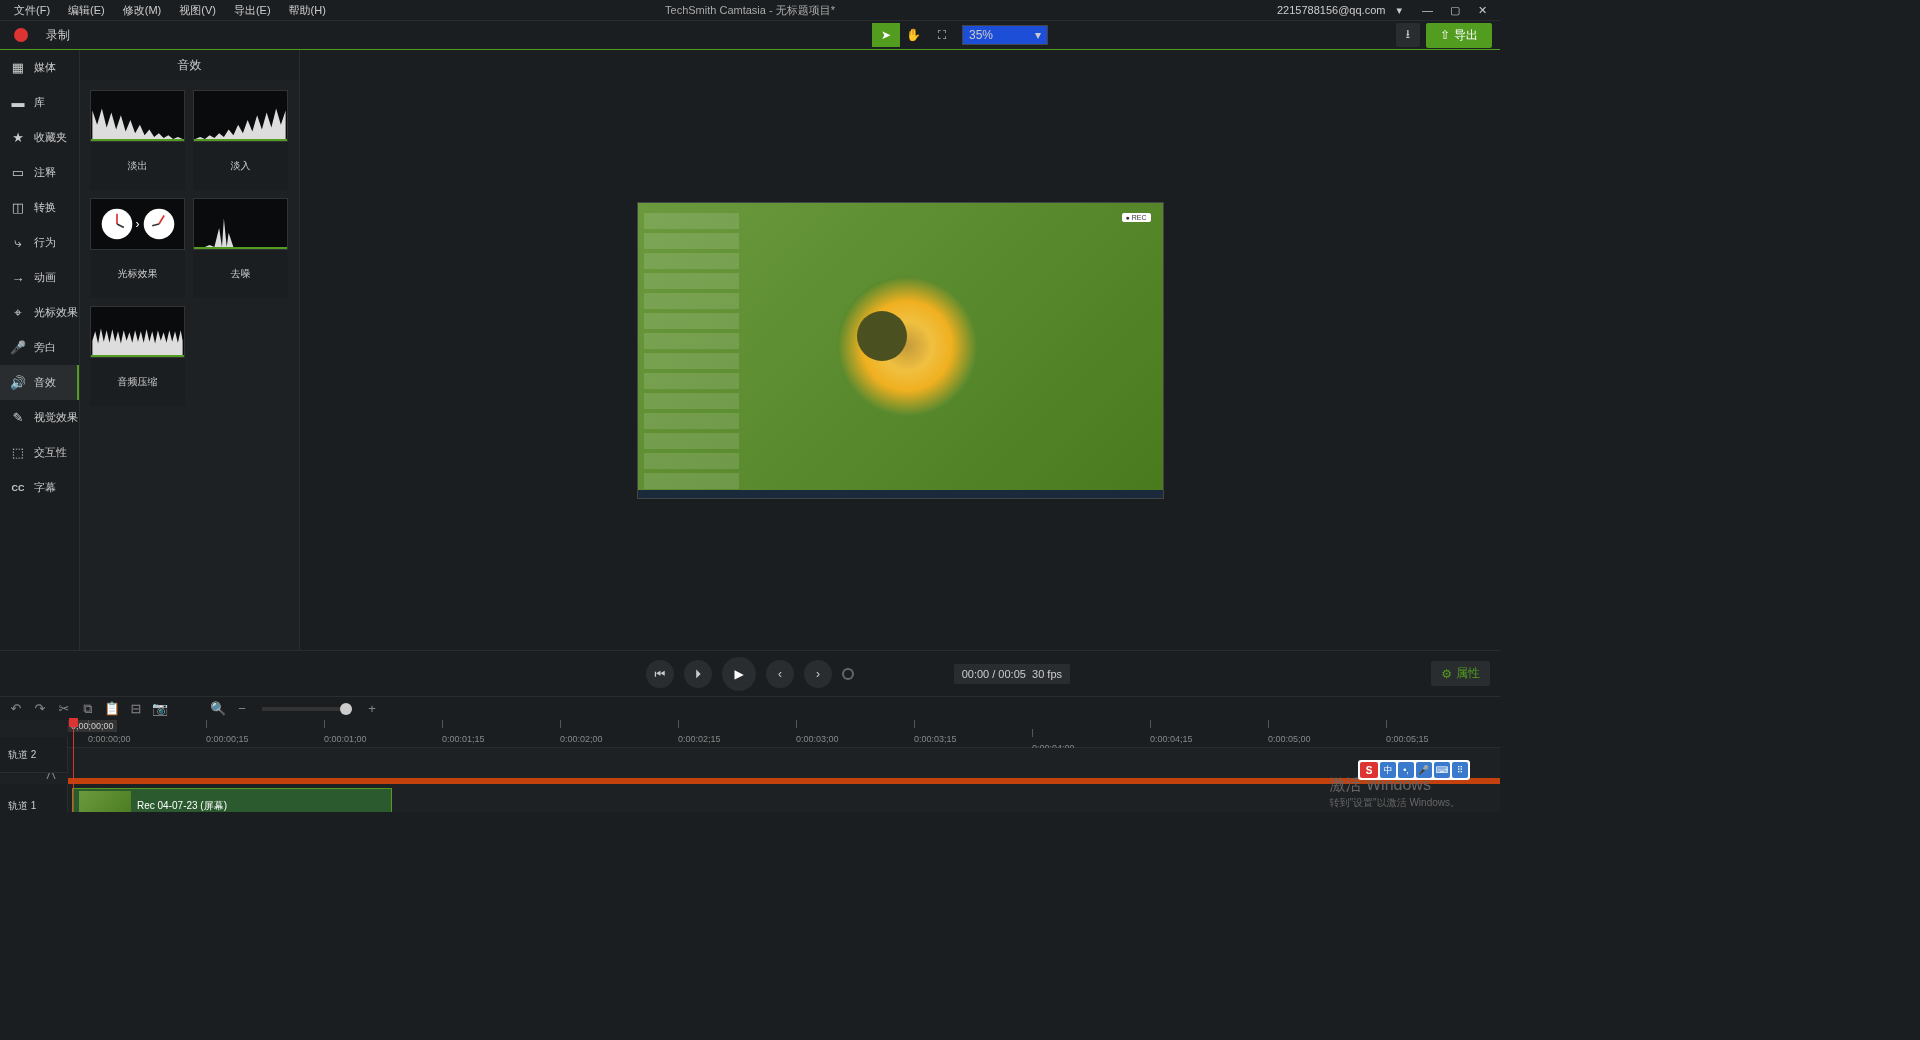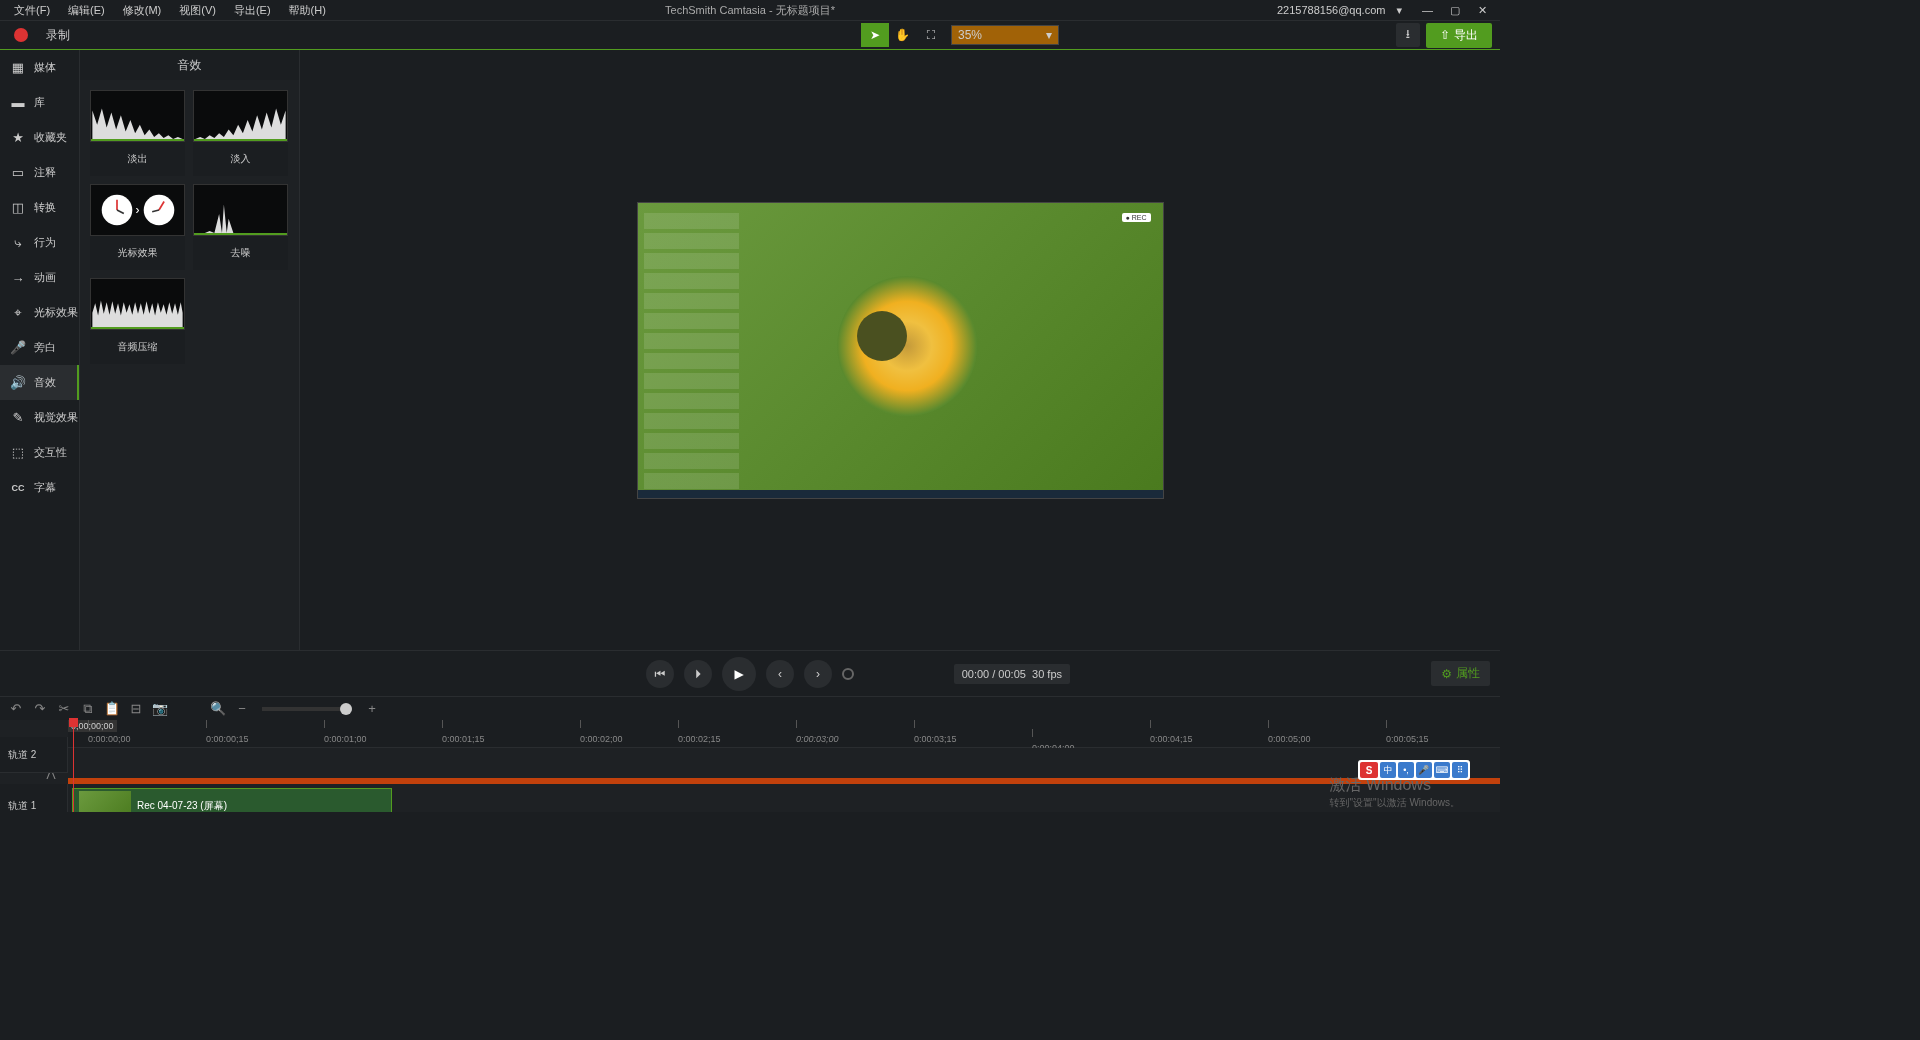--- a/index.html
+++ b/index.html
@@ -10,35 +10,35 @@
 .title-center{position:absolute;left:50%;transform:translateX(-50%);font-size:11px;color:#aaa}
 .title-right{margin-left:auto;display:flex;align-items:center;gap:4px;padding-right:6px}
 .title-right span{padding:2px 8px;font-size:11px;cursor:pointer}
 .winbtn{width:24px;text-align:center}
 .recordbar{height:30px;background:#1b1e21;display:flex;align-items:center;border-top:1px solid #2a2d30;border-bottom:1px solid #529c1f}
 .recbtn{display:flex;align-items:center;gap:18px;padding:4px 10px;margin-left:4px;cursor:pointer}
 .recdot{width:14px;height:14px;border-radius:50%;background:#d33}
 .toolbar-center{position:absolute;left:50%;transform:translateX(-50%);display:flex;align-items:center;gap:0}
 .tbtn{width:28px;height:24px;display:flex;align-items:center;justify-content:center;cursor:pointer;color:#ccc}
 .tbtn.active{background:#529c1f;color:#fff}
-.zoom-select{background:#a16207;border:1px solid #444;color:#ccc;padding:2px 6px;margin-left:6px;width:108px;display:flex;justify-content:space-between;align-items:center;cursor:pointer}
+.zoom-select{background:#1d4ed8;border:1px solid #444;color:#ccc;padding:2px 6px;margin-left:6px;width:86px;display:flex;justify-content:space-between;align-items:center;cursor:pointer}
 .toolbar-right{margin-left:auto;display:flex;gap:6px;padding-right:8px;align-items:center}
 .dlbtn{width:24px;height:24px;background:#2a2d30;display:flex;align-items:center;justify-content:center;cursor:pointer;border-radius:2px}
 .exportbtn{background:#529c1f;color:#fff;padding:4px 14px;display:flex;align-items:center;gap:4px;cursor:pointer;border-radius:2px}
 .main{display:flex;height:600px}
 .leftnav{width:80px;background:#1b1e21;border-right:1px solid #2a2d30}
 .navitem{height:35px;display:flex;align-items:center;gap:8px;padding-left:10px;cursor:pointer;font-size:11px}
 .navitem.active{background:#2a2d30;border-right:2px solid #529c1f}
 .navicon{width:16px;display:flex;justify-content:center;font-size:13px}
 .assets{width:220px;background:#1e2124;border-right:1px solid #2a2d30}
 .assets-header{height:30px;display:flex;align-items:center;justify-content:center;background:#1b1e21;font-size:12px}
 .assets-grid{display:flex;flex-wrap:wrap;gap:8px;padding:10px}
 .asset{width:95px;cursor:pointer}
 .asset-thumb{width:95px;height:52px;background:#0a0b0c;border:1px solid #333;display:flex;align-items:flex-end;overflow:hidden;position:relative}
-.asset-label{text-align:center;font-size:10px;color:#ccc;padding:10px 0;background:#1b1e21}
+.asset-label{text-align:center;font-size:10px;color:#ccc;padding:17px 0;background:#1b1e21}
 .wave{width:100%;height:40px}
 .wave.bottom-line{border-bottom:2px solid #529c1f}
 .canvas{flex:1;background:#1b1e21;display:flex;align-items:center;justify-content:center;position:relative}
 .preview{width:527px;height:297px;background:#5a8a2e;position:relative;border:1px solid #444;background:linear-gradient(135deg,#6b9a3e 0%,#5a8a2e 50%,#4a7a1e 100%)}
 .preview::before{content:"";position:absolute;left:6px;top:6px;width:95px;height:280px;background:repeating-linear-gradient(0deg,rgba(255,255,255,.12) 0,rgba(255,255,255,.12) 16px,transparent 16px,transparent 20px)}
 .sunflower{position:absolute;left:38%;top:25%;width:140px;height:140px;border-radius:50%;background:radial-gradient(circle,#c49a3a 0%,#f0c040 25%,#f0b020 45%,#5a8a2e 70%)}
 .sunflower::after{content:"";position:absolute;left:20px;top:35px;width:50px;height:50px;border-radius:50%;background:#4a5020}
 .taskbar-prev{position:absolute;bottom:0;left:0;right:0;height:8px;background:#1a2a3a}
 .btn-rec{position:absolute;top:10px;right:12px;background:#fff;color:#333;font-size:7px;padding:1px 4px;border-radius:2px}
 .playback{height:46px;background:#1b1e21;display:flex;align-items:center;justify-content:center;gap:10px;position:relative;border-top:1px solid #2a2d30}
@@ -276,23 +276,23 @@
     <div>⋁</div>
   </div>
   <div class="ruler">
     <div class="playhead-ind">0;00;00;00</div>
     <div class="playhead-line"></div>
     <div id="ticks">
         <div class="tick" style="left: 20px;">0:00:00;00</div>
         <div class="tick" style="left: 138px;">0:00:00;15</div>
         <div class="tick" style="left: 256px;">0:00:01;00</div>
         <div class="tick" style="left: 374px;">0:00:01;15</div>
-        <div class="tick" style="left: 492px; margin-left: 20px;">0:00:02;00</div>
+        <div class="tick" style="left: 492px;">0:00:02;00</div>
         <div class="tick" style="left: 610px;">0:00:02;15</div>
-        <div class="tick" style="left: 728px; font-style: italic;">0:00:03;00</div>
+        <div class="tick" style="left: 728px;">0:00:03;00</div>
         <div class="tick" style="left: 846px; text-align: right;">0:00:03;15</div>
         <div class="tick" style="left: 964px; margin-top: 9px;">0:00:04;00</div>
         <div class="tick" style="left: 1082px;">0:00:04;15</div>
         <div class="tick" style="left: 1200px;">0:00:05;00</div>
         <div class="tick" style="left: 1318px;">0:00:05;15</div>
         <div class="tick" style="left: 1436px;">0:00:06;0</div>
       </div>
   </div>
   <div class="trackhdr" style="top:17px;height:36px">轨道 2</div>
   <div class="track" style="top:28px;height:36px"></div>

